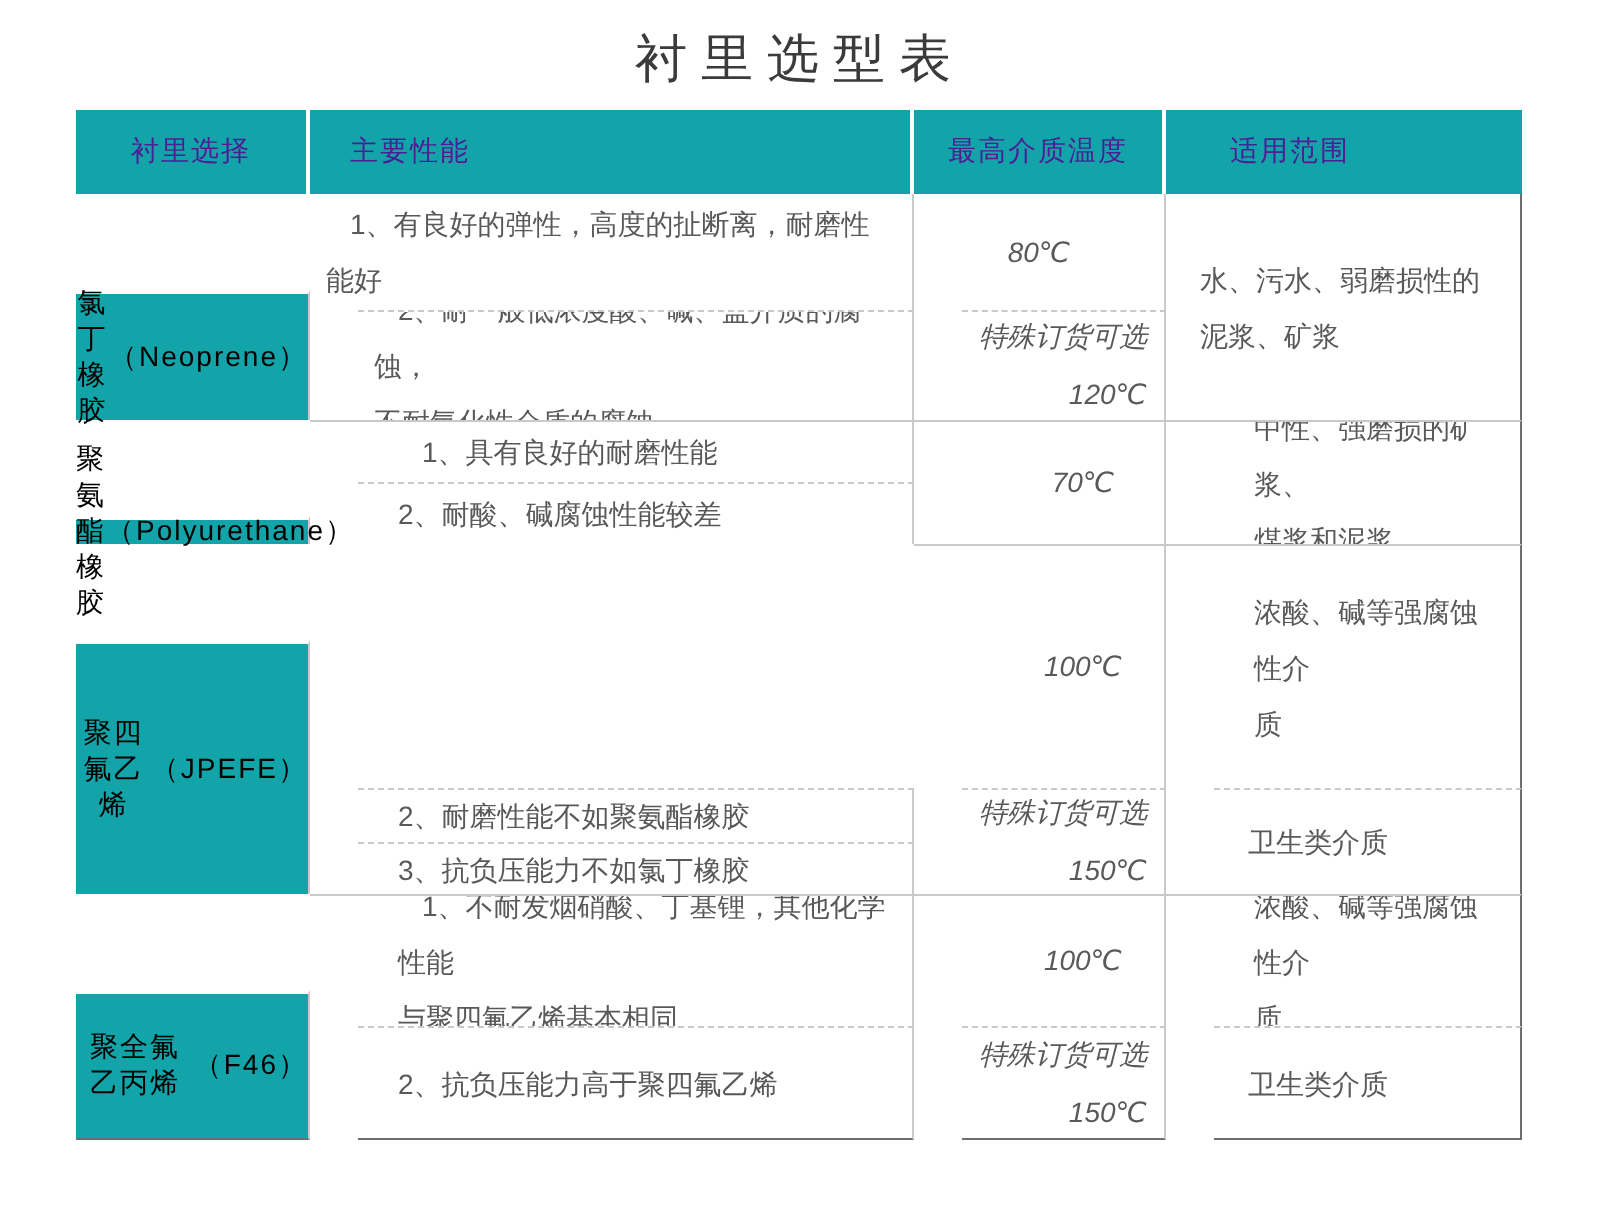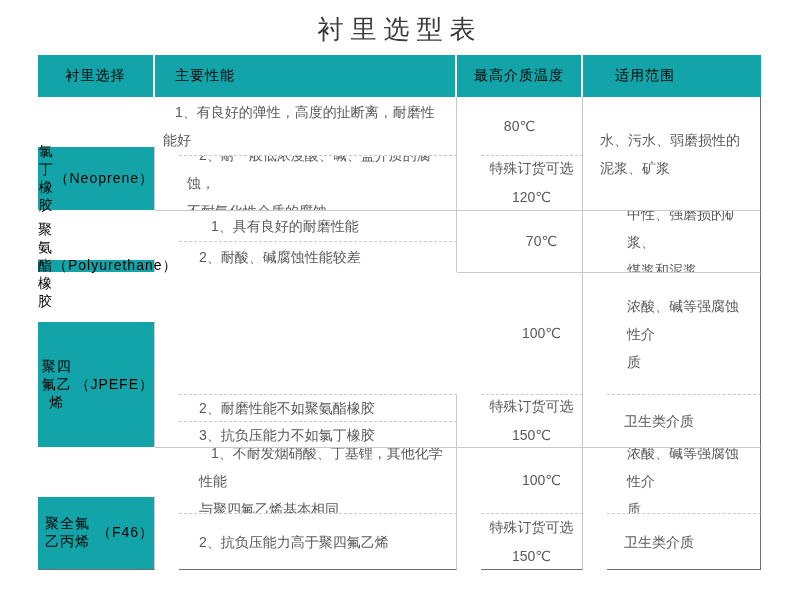--- a/index.html
+++ b/index.html
@@ -29,21 +29,21 @@
     display:grid;
     grid-template-columns:117px 302px 126px 178px;
     grid-template-rows:42px 58px 55px 31px 31px 122px 27px 26px 66px 57px;
     width:723px;
     margin-left:38px;
     background:#fff;
     font-size:14px;
   }
   .hd{
     background:var(--accent);
-    color:#000000;
+    color:#4c1d95;
     display:flex;align-items:center;
     border-right:2px solid #ffffff;
     letter-spacing:1px;
   }
   .hd-c{justify-content:center;}
   .hd-l{padding-left:20px;}
   .hd-last{border-right:none;padding-left:32px;}
   .name{
     background:var(--accent);
     color:#000000;
@@ -61,24 +61,25 @@
     display:flex;flex-direction:column;justify-content:center;
     padding:1px 12px 1px 8px;
     text-indent:12px;
     white-space:pre-line;
     line-height:28px;
     overflow:hidden;
   }
   .temp{
     border-right:1px solid var(--bl);
     display:flex;align-items:center;justify-content:center;
-    text-align:center;
+    text-align:right;
     white-space:pre-line;
     line-height:29px;
     overflow:hidden;
+    font-style:italic;
   }
   .range{
     border-right:1px solid var(--bd);
     display:flex;flex-direction:column;justify-content:center;
     padding-left:17px;padding-right:8px;
     white-space:pre-line;
     line-height:28px;
     overflow:hidden;
   }
   .bt-s{border-top:1px solid var(--bl);padding-left:44px;}

